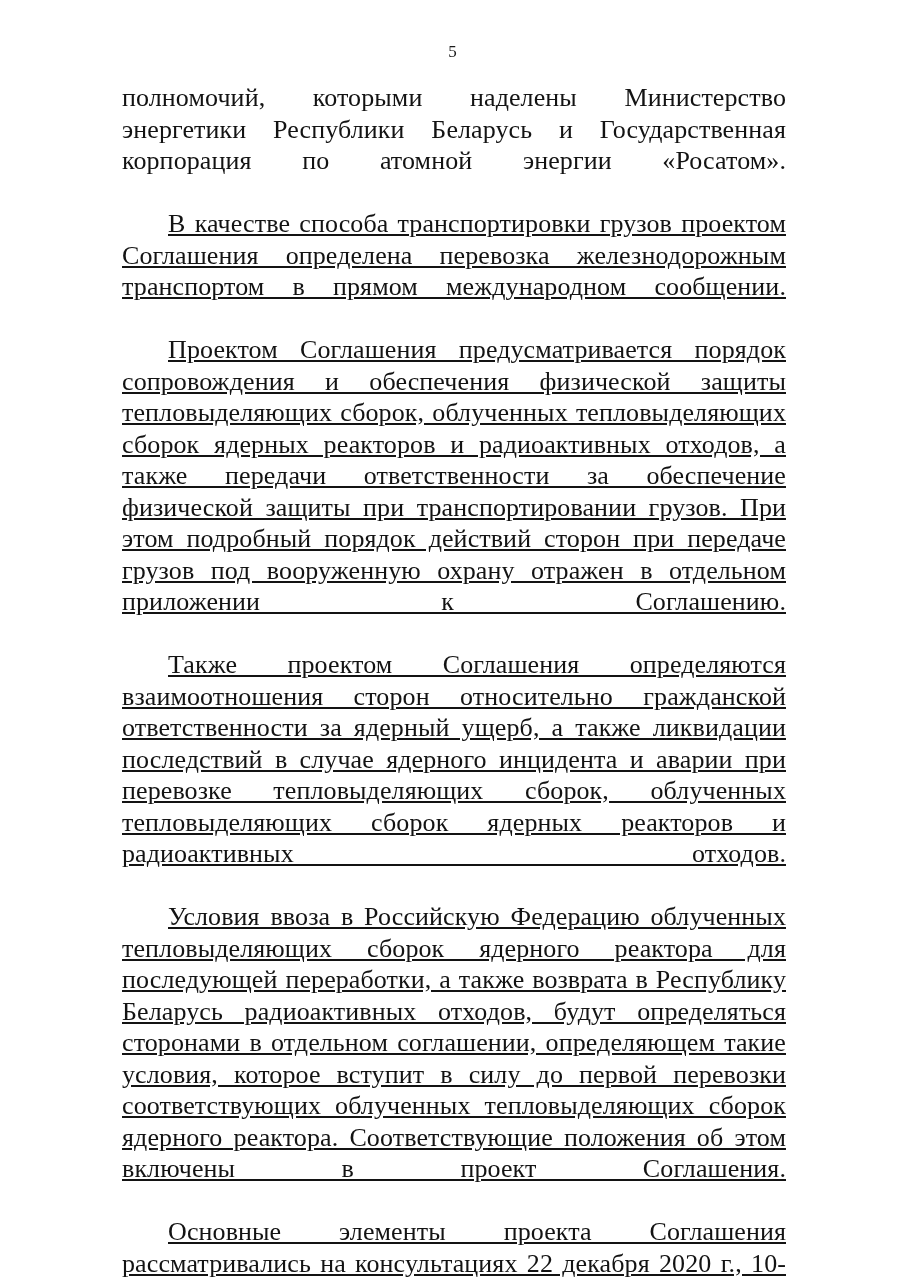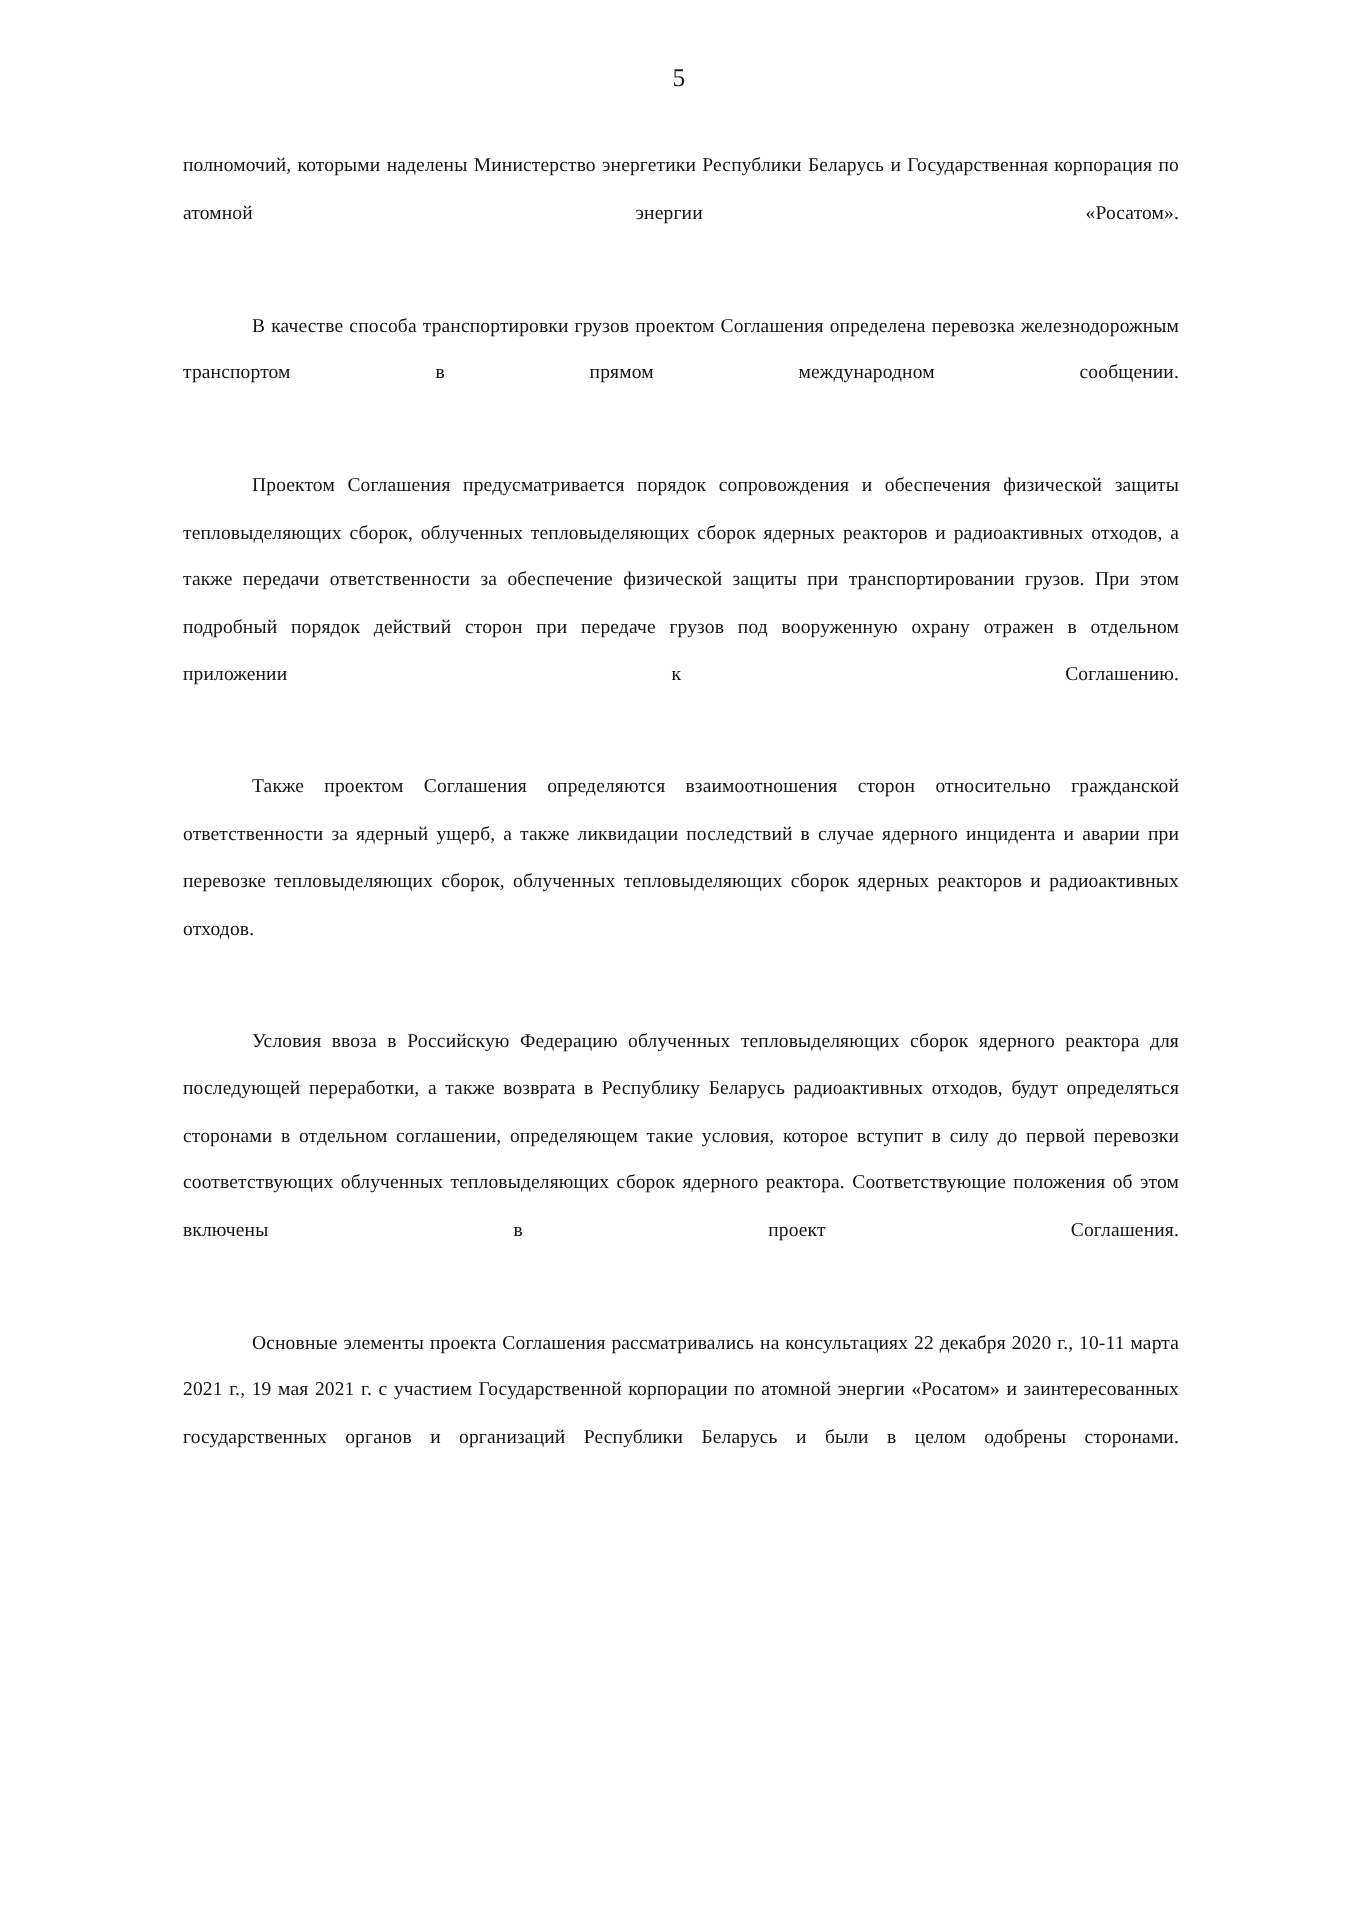--- a/index.html
+++ b/index.html
@@ -27,30 +27,31 @@
     color: #1a1a1a;
     font-family: "Liberation Serif", "DejaVu Serif", serif;
   }
   .body-text {
     position: absolute;
     top: 82px;
     left: 122px;
     width: 664px;
   }
   .para {
-    margin: 12px 0 0 0;
-    font-size: 13px;
+    margin: 0 0 0 0;
+    font-size: 26px;
     line-height: 31.5px;
     text-align: justify;
     text-justify: inter-word;
     color: #131313;
     letter-spacing: 0.1px;
   }
   .para.indent {
     text-indent: 46px;
+    text-decoration: underline;
   }
   .para.noindent {
     text-indent: 0;
   }
   
   .para::after {
     content: "";
     display: inline-block;
     width: 100%;
   }

